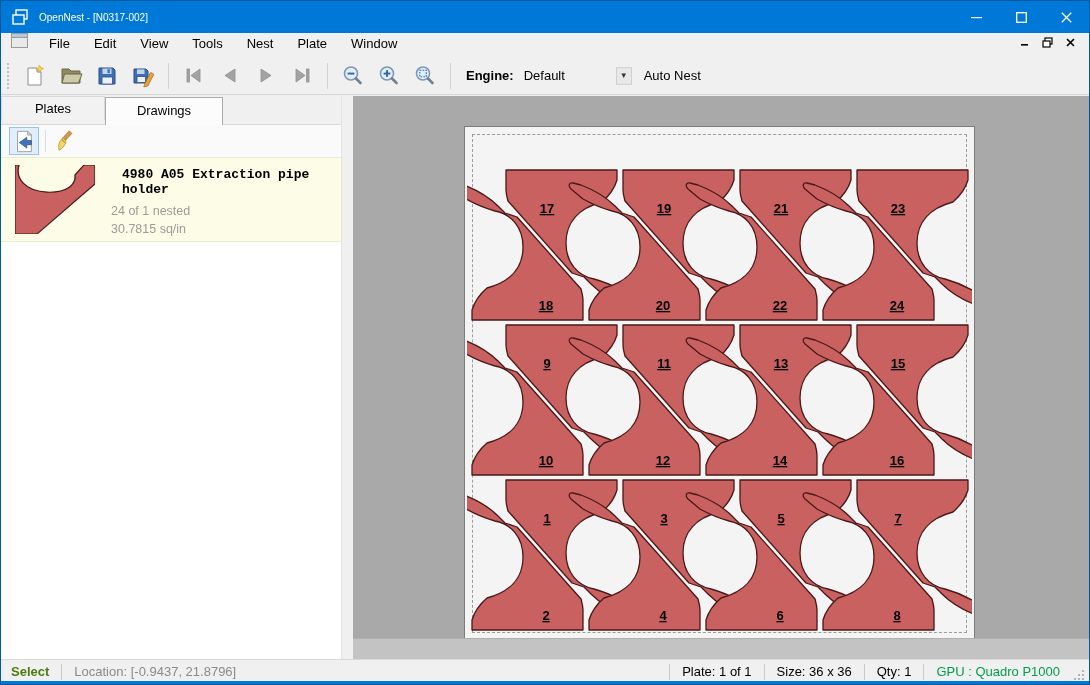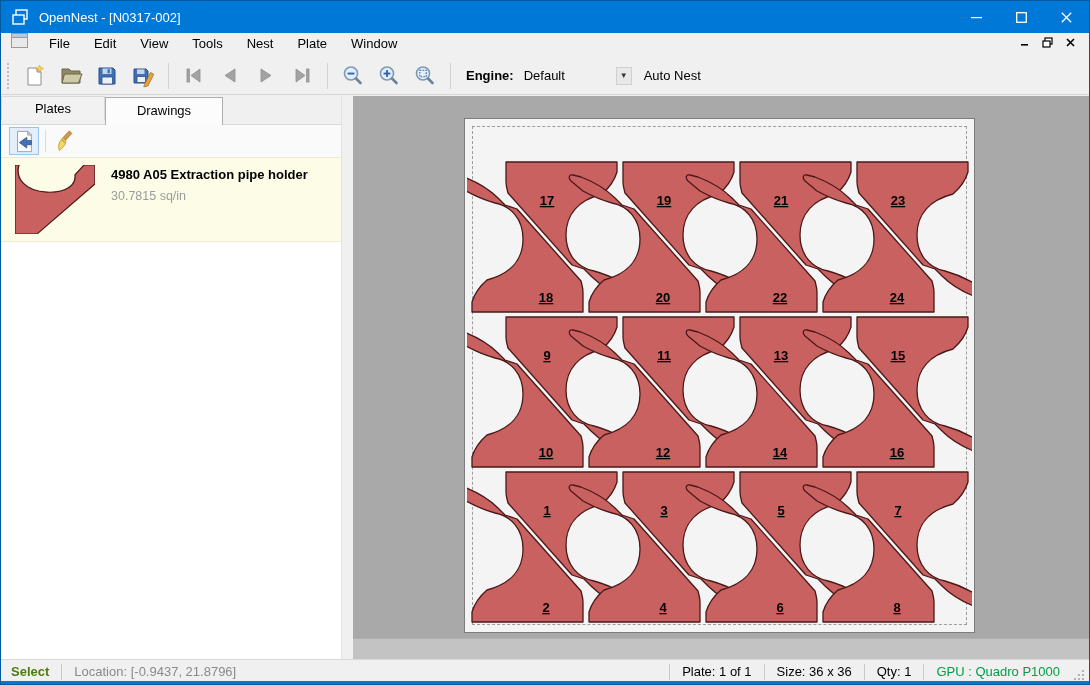--- a/index.html
+++ b/index.html
@@ -6,21 +6,21 @@
   html,body { width:1090px; height:685px; }
   body {
     font-family:"Liberation Sans", sans-serif;
     position:relative; background:#F0F0F0; overflow:hidden;
     border:1px solid #005A9E;
   }
   
   .titlebar { position:absolute; left:0; top:0; width:100%; height:32px;
     background:#0078D7; color:#fff; display:flex; align-items:center; }
   .titlebar .app-icon { margin:0 10px 0 10px; width:18px; height:18px; }
-  .titlebar .title { font-size:13px; }
+  .titlebar .title { font-size:10px; }
   .titlebar .spacer { flex:1; }
   .caption-btn { width:45px; height:32px; display:flex; align-items:center; justify-content:center; }
   
   .menubar { position:absolute; left:0; top:32px; width:100%; height:24px;
     background:#F0F0F0; display:flex; align-items:flex-start; font-size:13px; }
   .mdi-doc-icon { width:17px; height:15px; margin:0 9px 0 10px; border:1px solid #9A9A9A; background:#E9E9E9; }
   .mdi-doc-icon .bar { height:4px; background:#B9C8DB; border-bottom:1px solid #9A9A9A; }
   .menu-item { padding:3px 12px; color:#000; }
   .menubar .spacer { flex:1; }
   .mdi-btn { width:21px; height:18px; display:flex; align-items:center; justify-content:center; margin-right:2px; color:#000; }
@@ -48,27 +48,27 @@
   .tab.active { width:118px; height:28px; line-height:26px; background:#FCFCFC;
     border:1px solid #ACACAC; border-bottom:none; position:relative; top:1px; z-index:2; }
   .panel-toolbar { height:32px; background:#FAFAFA; display:flex; align-items:center; padding-left:8px; }
   .panel-tbtn { width:30px; height:28px; display:flex; align-items:center; justify-content:center; }
   .panel-tbtn.selected { background:#E3EEFB; border:1px solid #98C3F0; }
   .panel-sep { width:1px; height:22px; background:#DCDCDC; margin:0 6px; }
   .part-item { background:#FDFDE7; border-top:1px solid #EBEBD2; border-bottom:1px solid #EBEBD2;
     display:flex; padding:7px 8px 8px 14px; height:85px; }
   .part-thumb { width:80px; height:69px; flex:none; }
   .part-meta { margin-left:16px; }
-  .part-title { font-size:13px; font-weight:bold; color:#000; margin:2px 0 5px; }
+  .part-title { font-size:13px; font-weight:bold; color:#000; margin:2px 11px 5px;font-family:Liberation Mono, monospace; }
   .part-line { font-size:12.5px; color:#9B9B9B; line-height:18px; }
   .panel-rest { flex:1; background:#fff; }
   .splitter { width:11px; background:#F0F0F0; }
   
   .canvas { position:relative; flex:1; background:#A9A9A9; overflow:hidden; }
-  .plate { position:absolute; left:111px; top:22px; width:511px; height:515px;
+  .plate { position:absolute; left:111px; top:30px; width:511px; height:515px;
     background:#F4F4F4; border:1px solid #7C7C7C; }
   .plate-margin { position:absolute; left:7px; top:7px; right:7px; bottom:7px;
     border:1px dashed #9C9C9C; }
   .parts-layer { position:absolute; left:2px; top:2px; width:505px; height:509px; overflow:hidden; }
   .pair-cell { position:absolute; width:175px; height:155px; overflow:visible; }
   .part-path { fill:#C96160; stroke:#4A1818; stroke-width:1.3; stroke-linejoin:round; }
   .pnum { font-family:"Liberation Sans", sans-serif; font-size:13px; font-weight:bold;
     fill:#000; text-decoration:underline; text-anchor:middle; }
   .hscroll-band { position:absolute; left:0; bottom:0; width:100%; height:21px;
     background:#C3C3C3; border-top:1px solid #B0B0B0; }
@@ -253,20 +253,21 @@
           <path d="M7.2 10.6 L10.6 14" stroke="#C9A227" stroke-width="1.4"></path>
         </svg>
       </div>
     </div>
     <div class="part-item">
       <svg class="part-thumb" viewBox="0 0 80 84" preserveAspectRatio="none">
         <path class="part-path" d="M 0,0 L 4,0 C 0,16 10,32 32,33 C 52,34 61,24 60,12 L 69,0 L 80,0 L 80,23 L 22,84 L 0,84 Z" style="fill: rgb(201, 97, 96); stroke: rgb(74, 24, 24);"></path>
       </svg>
       <div class="part-meta">
         <div class="part-title">4980 A05 Extraction pipe holder</div>
+        <div class="part-line">24 of 1 nested</div>
         <div class="part-line">30.7815 sq/in</div>
       </div>
     </div>
     <div class="panel-rest"></div>
   </div>
 
   <div class="splitter"></div>
 
   <div class="canvas">
     <div class="plate">

